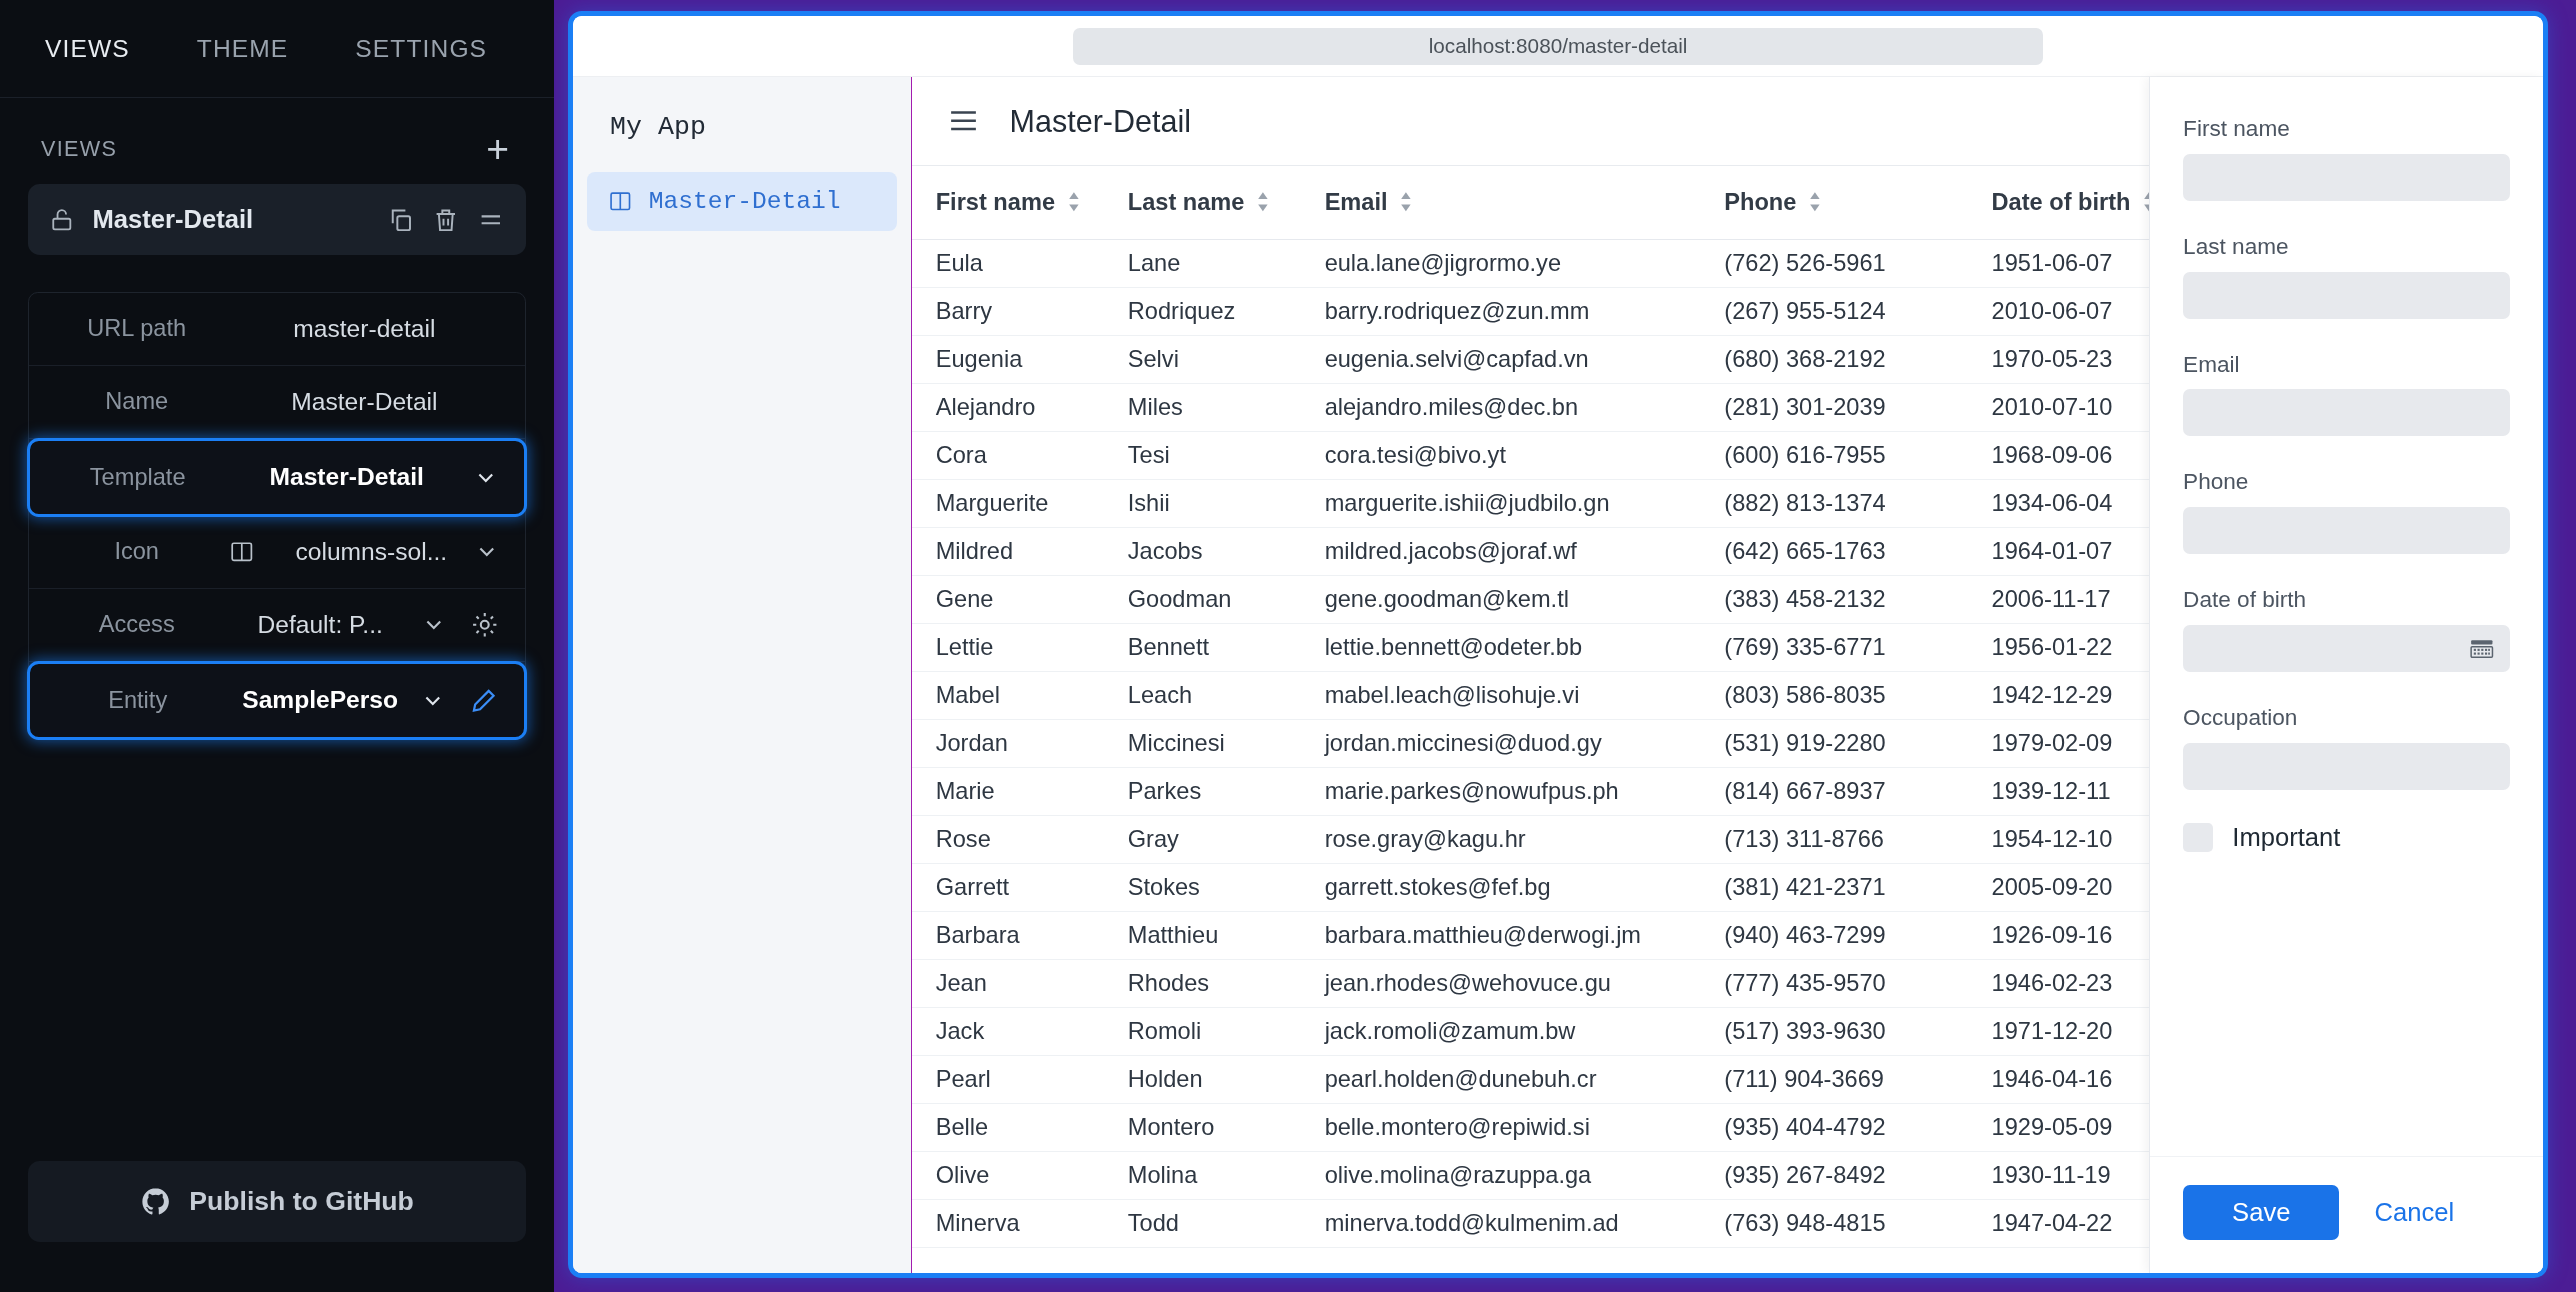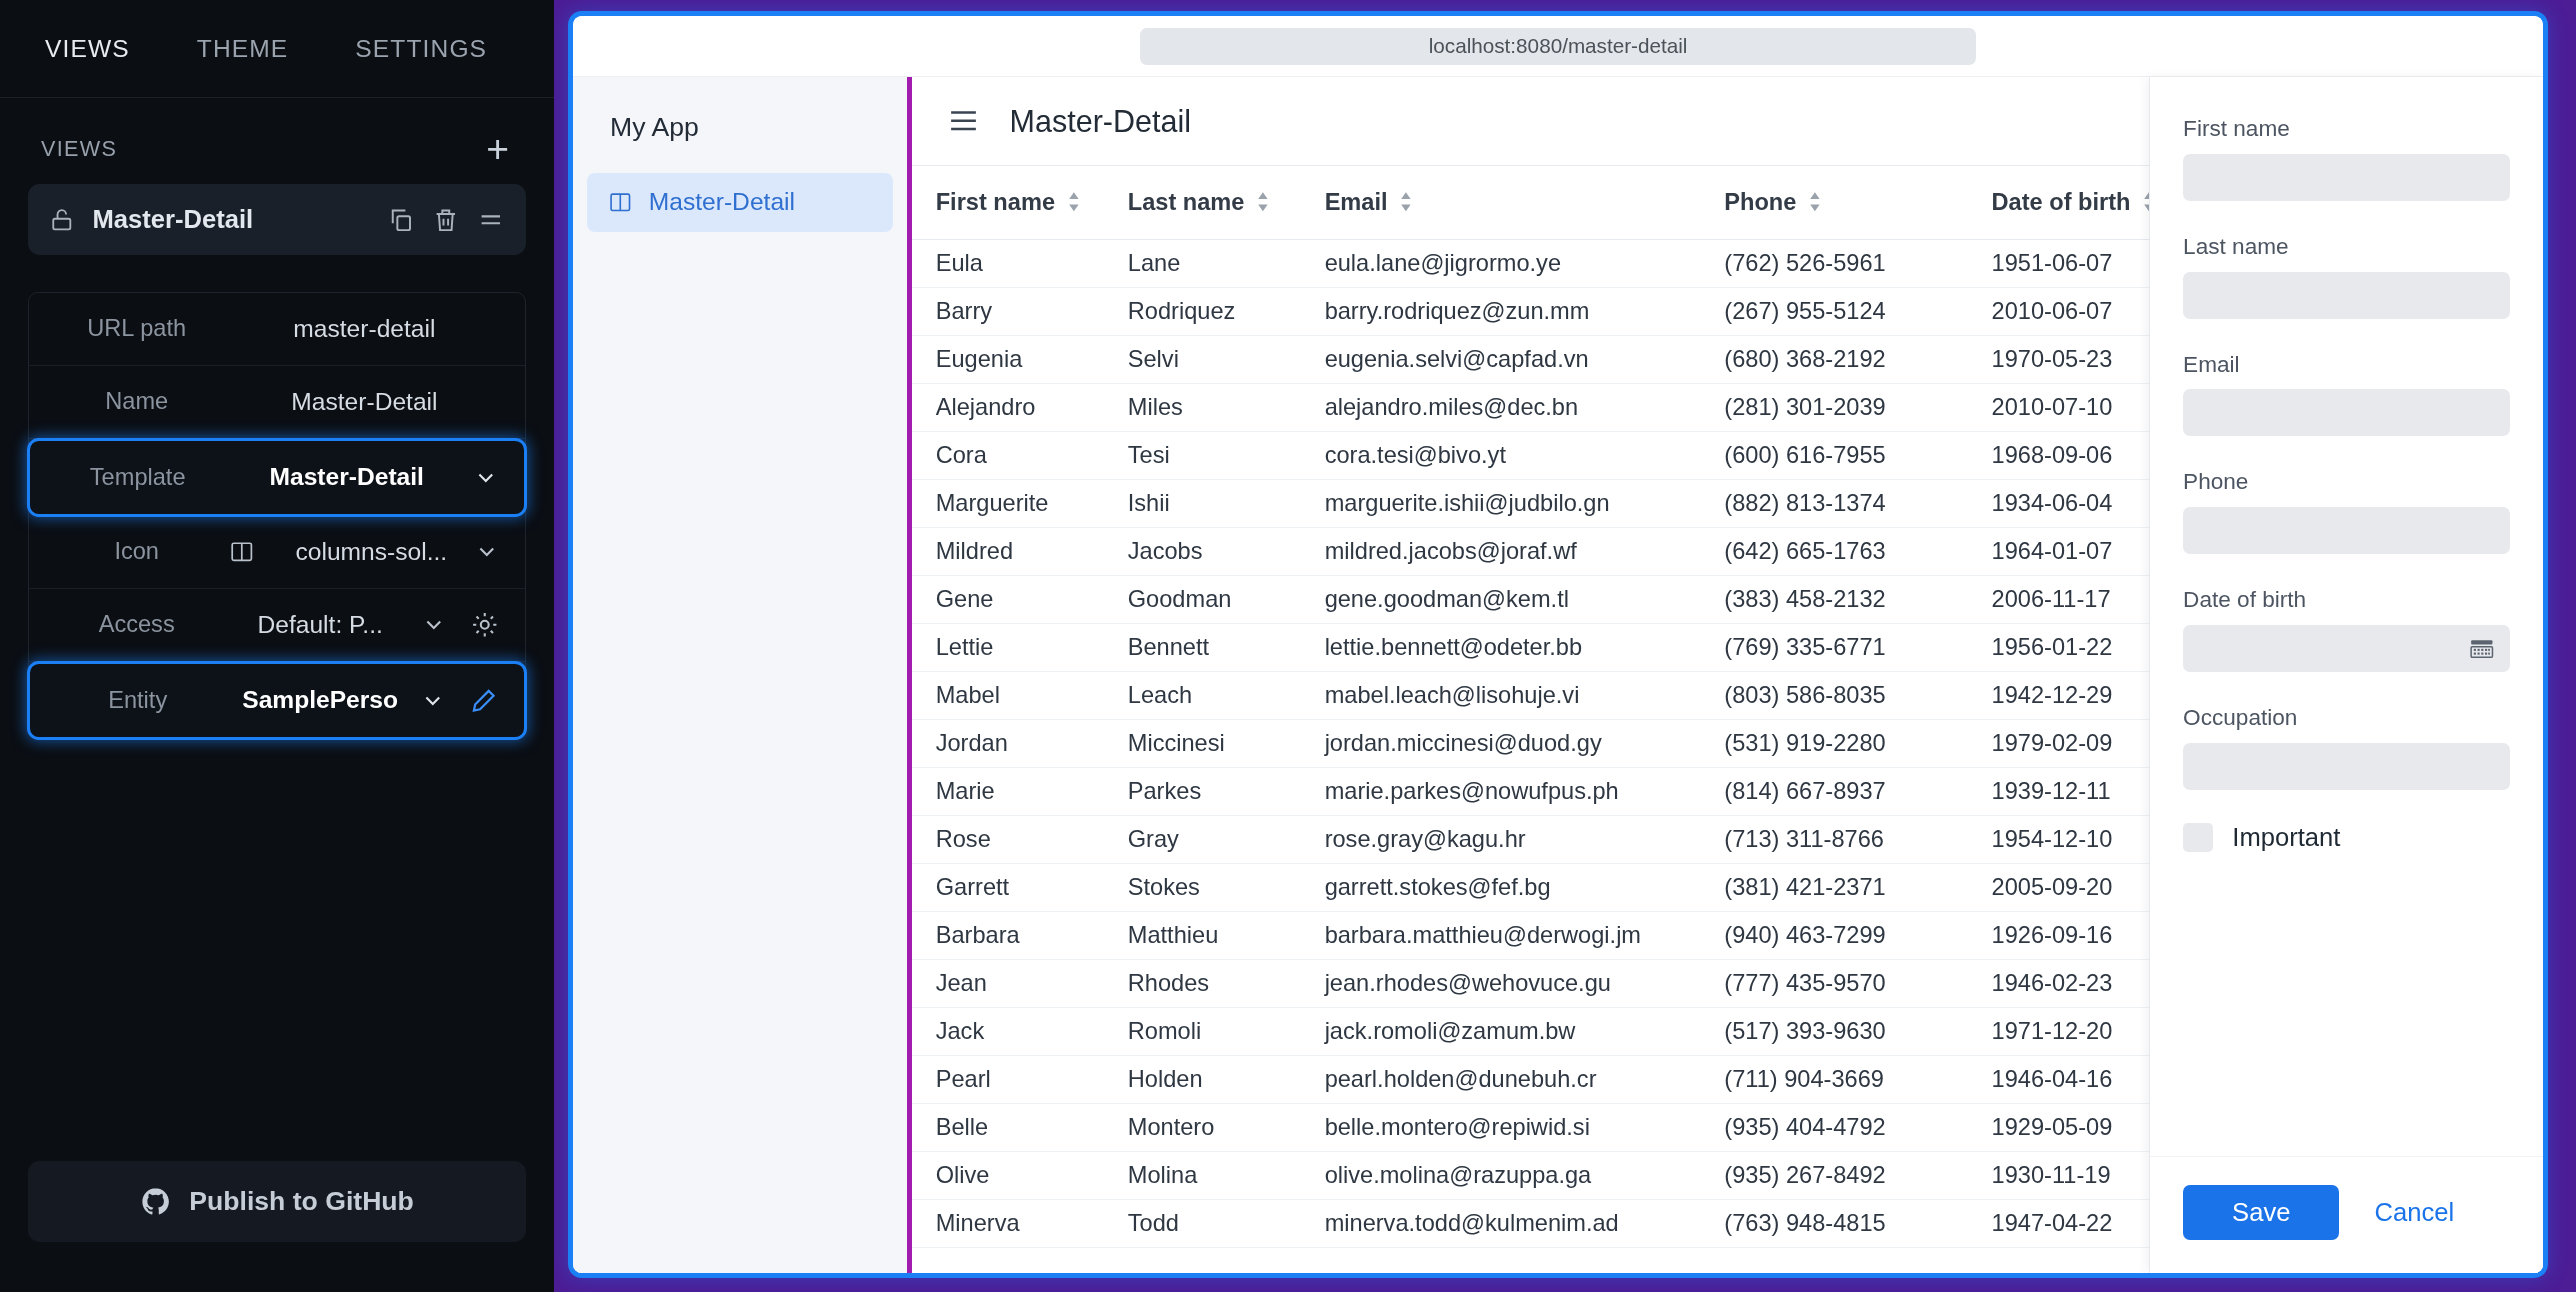--- a/index.html
+++ b/index.html
@@ -101,29 +101,29 @@
     background: #fff; overflow: hidden;
     display: flex; flex-direction: column;
     box-shadow: 0 0 19.7px rgba(27,127,245,.35);
   }
   .browser-bar {
     height: 61px; background: #fff; flex: 0 0 61px;
     display: flex; align-items: center; justify-content: center;
     border-bottom: 1px solid #edeff2;
   }
   .url-pill {
-    width: 836px; height: 37px; background: #e3e6ea; border-radius: 6.9px;
+    width: 970px; height: 37px; background: #e3e6ea; border-radius: 6.9px;
     display: flex; align-items: center; justify-content: center;
     font-size: 20.7px; color: #4b5259;
   }
   .browser-body { flex: 1; display: flex; min-height: 0; }
 
   .app-sidebar {
     width: 339px; flex: 0 0 339px; background: #f4f6f9;
-    border-right: 5px solid #a21caf; padding-top: 25.6px;
+    border-right: 1px solid #a21caf; padding-top: 25.6px; font-family: Liberation Mono, monospace;
   }
   .app-title {
     font-size: 26.6px; color: #222b36; padding: 9.8px 0 29.5px 37px; font-weight: 400;
   }
   .nav-item {
     margin: 0 13.8px; height: 59px; border-radius: 7.9px;
     display: flex; align-items: center; gap: 15.7px; padding-left: 21.6px;
     background: #dbe8fb; cursor: pointer;
   }
   .nav-item span { font-size: 24.6px; color: #2f6fd0; }

